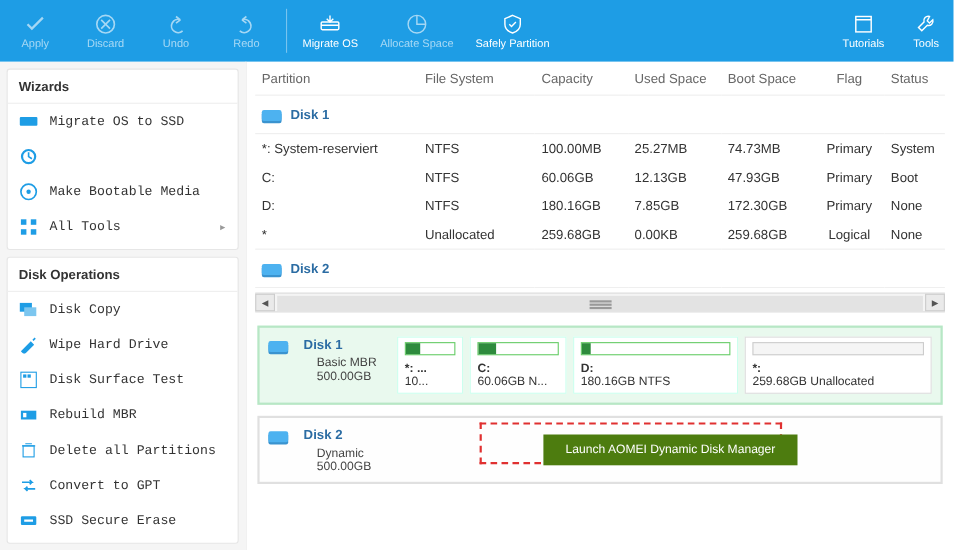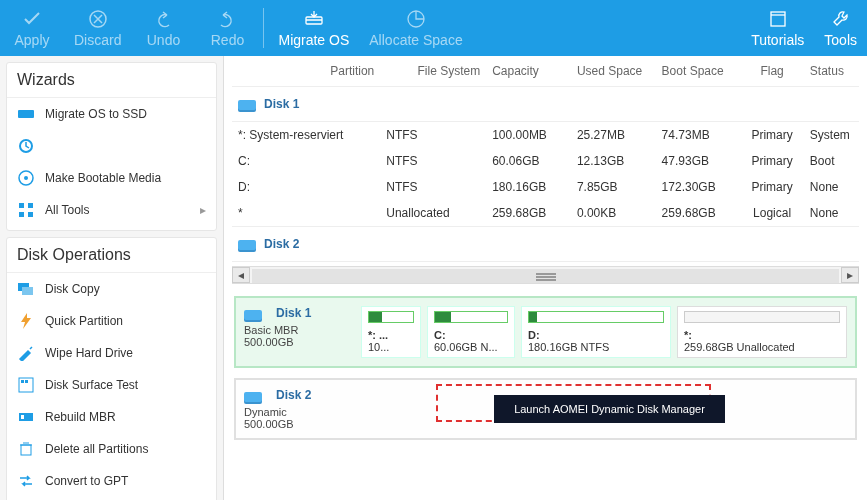--- a/index.html
+++ b/index.html
@@ -1,60 +1,60 @@
 <!DOCTYPE html>
 <html><head>
 <meta charset="utf-8">
 <style>
 * { box-sizing: border-box; margin: 0; padding: 0; }
 body { font-family: "Segoe UI", Tahoma, Arial, sans-serif; font-size: 12px; color: #333; background: #fff; width: 867px; height: 500px; overflow: hidden; }
 .toolbar { background: #1e9de5; height: 56px; display: flex; align-items: stretch; color: #fff; }
 .toolbar .tb-item { display: flex; flex-direction: column; align-items: center; justify-content: center; padding: 4px 10px; min-width: 64px; cursor: pointer; }
 .toolbar .tb-item.disabled { opacity: 0.6; }
 .toolbar .tb-item .ico { width: 22px; height: 22px; display: flex; align-items: center; justify-content: center; }
-.toolbar .tb-item .lbl { font-size: 14px; margin-top: 2px; white-space: nowrap; text-align: right; }
+.toolbar .tb-item .lbl { font-size: 10px; margin-top: 2px; white-space: nowrap; text-align: right; }
 .toolbar .sep { width: 1px; background: rgba(255,255,255,0.4); margin: 8px 4px; }
 .toolbar .spacer { flex: 1; }
 .main { display: flex; height: calc(500px - 56px); }
 .sidebar { width: 224px; background: #f5f5f5; border-right: 1px solid #ddd; overflow-y: auto; padding: 6px; }
 .sidebar::-webkit-scrollbar { width: 14px; }
 .sidebar::-webkit-scrollbar-track { background: #eee; }
 .sidebar::-webkit-scrollbar-thumb { background: #ccc; border: 1px solid #bbb; }
 .side-card { background: #fff; border: 1px solid #e6e6e6; border-radius: 3px; margin-bottom: 6px; padding-bottom: 4px; }
-.side-header { font-weight: normal; font-size: 16px; padding: 8px 10px; border-bottom: 1px solid #eee; }
-.side-item { display: flex; align-items: center; padding: 7px 10px; cursor: pointer; gap: 10px; }
+.side-header { font-weight: bold; font-size: 12px; padding: 8px 10px; border-bottom: 1px solid #eee; }
+.side-item { display: flex; align-items: center; padding: 7px 10px; cursor: pointer; gap: 10px; font-family: Liberation Mono, monospace; }
 .side-item .s-ico { width: 18px; height: 18px; display: flex; align-items: center; justify-content: center; color: #1e9de5; }
 .side-item .chev { margin-left: auto; color: #999; }
 .content { flex: 1; display: flex; flex-direction: column; overflow: hidden; }
 .table-wrap { flex: 0 0 auto; padding: 0 8px; overflow-x: hidden; }
 table.partitions { width: 100%; border-collapse: collapse; font-size: 12px; }
-table.partitions th { text-align: right; font-weight: normal; color: #666; padding: 8px 6px; border-bottom: 1px solid #eee; }
+table.partitions th { text-align: left; font-weight: normal; color: #666; padding: 8px 6px; border-bottom: 1px solid #eee; }
 table.partitions th.r, table.partitions td.r { text-align: left; }
 table.partitions th.c, table.partitions td.c { text-align: center; }
 table.partitions td { padding: 6px 6px; }
 tr.disk-row td { padding: 10px 6px; border-top: 1px solid #eee; border-bottom: 1px solid #eee; font-weight: bold; color: #2b6ca3; }
 .disk-ico { display: inline-block; width: 18px; height: 10px; background: #4db2f0; border-radius: 2px; margin-right: 8px; vertical-align: middle; box-shadow: 0 2px 0 #3a93cf; }
 .hscroll { height: 18px; background: #f4f4f4; border-top: 1px solid #ddd; border-bottom: 1px solid #ddd; margin: 4px 8px 6px; position: relative; }
 .hscroll .arrow { position: absolute; top: 0; width: 18px; height: 100%; background: #eaeaea; border: 1px solid #ccc; display: flex; align-items: center; justify-content: center; color: #555; }
 .hscroll .arrow.left { left: 0; }
 .hscroll .arrow.right { right: 0; }
 .hscroll .track { position: absolute; left: 20px; right: 20px; top: 2px; height: 14px; background: #e3e3e3; }
 .hscroll .grip { position: absolute; left: 50%; top: 4px; width: 20px; height: 2px; background: #999; transform: translateX(-50%); box-shadow: 0 3px 0 #999, 0 6px 0 #999; }
 .disk-blocks { padding: 6px 10px; overflow-y: auto; }
 .db-row { display: flex; border: 2px solid #b7e7c5; background: #e9f9ee; margin-bottom: 10px; padding: 8px; gap: 8px; }
 .db-row.dyn { border-color: #e0e0e0; background: #fefefe; position: relative; }
 .db-info { width: 120px; }
 .db-info .title { color: #2b6ca3; font-weight: bold; margin-bottom: 4px; }
-.db-info .sub { font-size: 11px; color: #444; }
+.db-info .sub { font-size: 11px; color: #444; margin-left: 44px; }
 .db-part { flex: 0 0 auto; border: 1px solid #cfe; background: #fff; padding: 4px 6px; font-size: 11px; min-width: 60px; }
 .db-part .bar { height: 12px; border: 1px solid #a0c; margin-bottom: 6px; position: relative; background: #fff; }
 .db-part .bar .fill { position: absolute; left: 0; top: 0; height: 100%; }
 .db-part.unalloc { border: 1px solid #ddd; }
 .db-part.unalloc .bar { border: 1px solid #ccc; background: #f5f5f5; }
-.db-row.dyn .launch-btn { background: #0f172a; color: #fff; border: none; padding: 8px 20px; font-size: 11px; cursor: pointer; position: relative; z-index: 2; }
+.db-row.dyn .launch-btn { background: #4d7c0f; color: #fff; border: none; padding: 8px 20px; font-size: 11px; cursor: pointer; position: relative; z-index: 2; }
 .db-row.dyn .center-wrap { display: flex; align-items: center; justify-content: center; flex: 1; }
 .dash-box { position: absolute; border: 2px dashed #e03030; left: 470px; top: -6px; width: 266px; height: 42px; pointer-events: none; }
 svg { display: block; }
 </style>
 </head>
 <body>
 
 <div class="toolbar">
   <div class="tb-item disabled">
     <span class="ico">
@@ -101,20 +101,29 @@
   </div>
   <div class="tb-item disabled">
     <span class="ico">
         <svg width="22" height="22" viewBox="0 0 22 22">
           <circle cx="11" cy="11" r="8" stroke="#fff" fill="none" stroke-width="1.3"></circle>
           <path d="M11 3v8h8" stroke="#fff" fill="none" stroke-width="1.3"></path>
         </svg>
       </span>
     <span class="lbl">Allocate Space</span>
   </div>
+  <div class="tb-item">
+    <span class="ico">
+        <svg width="22" height="22" viewBox="0 0 22 22">
+          <path d="M11 3l7 3v5c0 5-4 7-7 8-3-1-7-3-7-8V6z" stroke="#fff" fill="none" stroke-width="1.3"></path>
+          <path d="M8 11l2 2 4-4" stroke="#fff" fill="none" stroke-width="1.3"></path>
+        </svg>
+      </span>
+    <span class="lbl">Safely Partition</span>
+  </div>
   <div class="spacer"></div>
   <div class="tb-item">
     <span class="ico">
         <svg width="22" height="22" viewBox="0 0 22 22">
           <rect x="4" y="4" width="14" height="14" stroke="#fff" fill="none" stroke-width="1.3"></rect>
           <path d="M4 7h14" stroke="#fff" stroke-width="1.3"></path>
         </svg>
       </span>
     <span class="lbl">Tutorials</span>
   </div>
@@ -173,28 +182,20 @@
     <div class="side-card">
       <div class="side-header">Disk Operations</div>
       <div class="side-item">
           <span class="s-ico">
             <svg width="18" height="14" viewBox="0 0 18 14">
               <rect x="1" y="1" width="11" height="8" fill="#1e9de5"></rect>
               <rect x="5" y="5" width="11" height="8" fill="#7cc6ef"></rect>
             </svg>
           </span>
           <span>Disk Copy</span>
-        </div>
-      <div class="side-item">
-          <span class="s-ico">
-            <svg width="14" height="18" viewBox="0 0 14 18">
-              <path d="M8 1L2 10h4l-2 7 8-11H8z" fill="#f0a030"></path>
-            </svg>
-          </span>
-          <span>Quick Partition</span>
         </div>
       <div class="side-item">
           <span class="s-ico">
             <svg width="16" height="16" viewBox="0 0 16 16">
               <path d="M2 14l8-8 2 2-8 8zM12 4l2-2" stroke="#1e9de5" fill="#1e9de5" stroke-width="1.5"></path>
             </svg>
           </span>
           <span>Wipe Hard Drive</span>
         </div>
       <div class="side-item">

